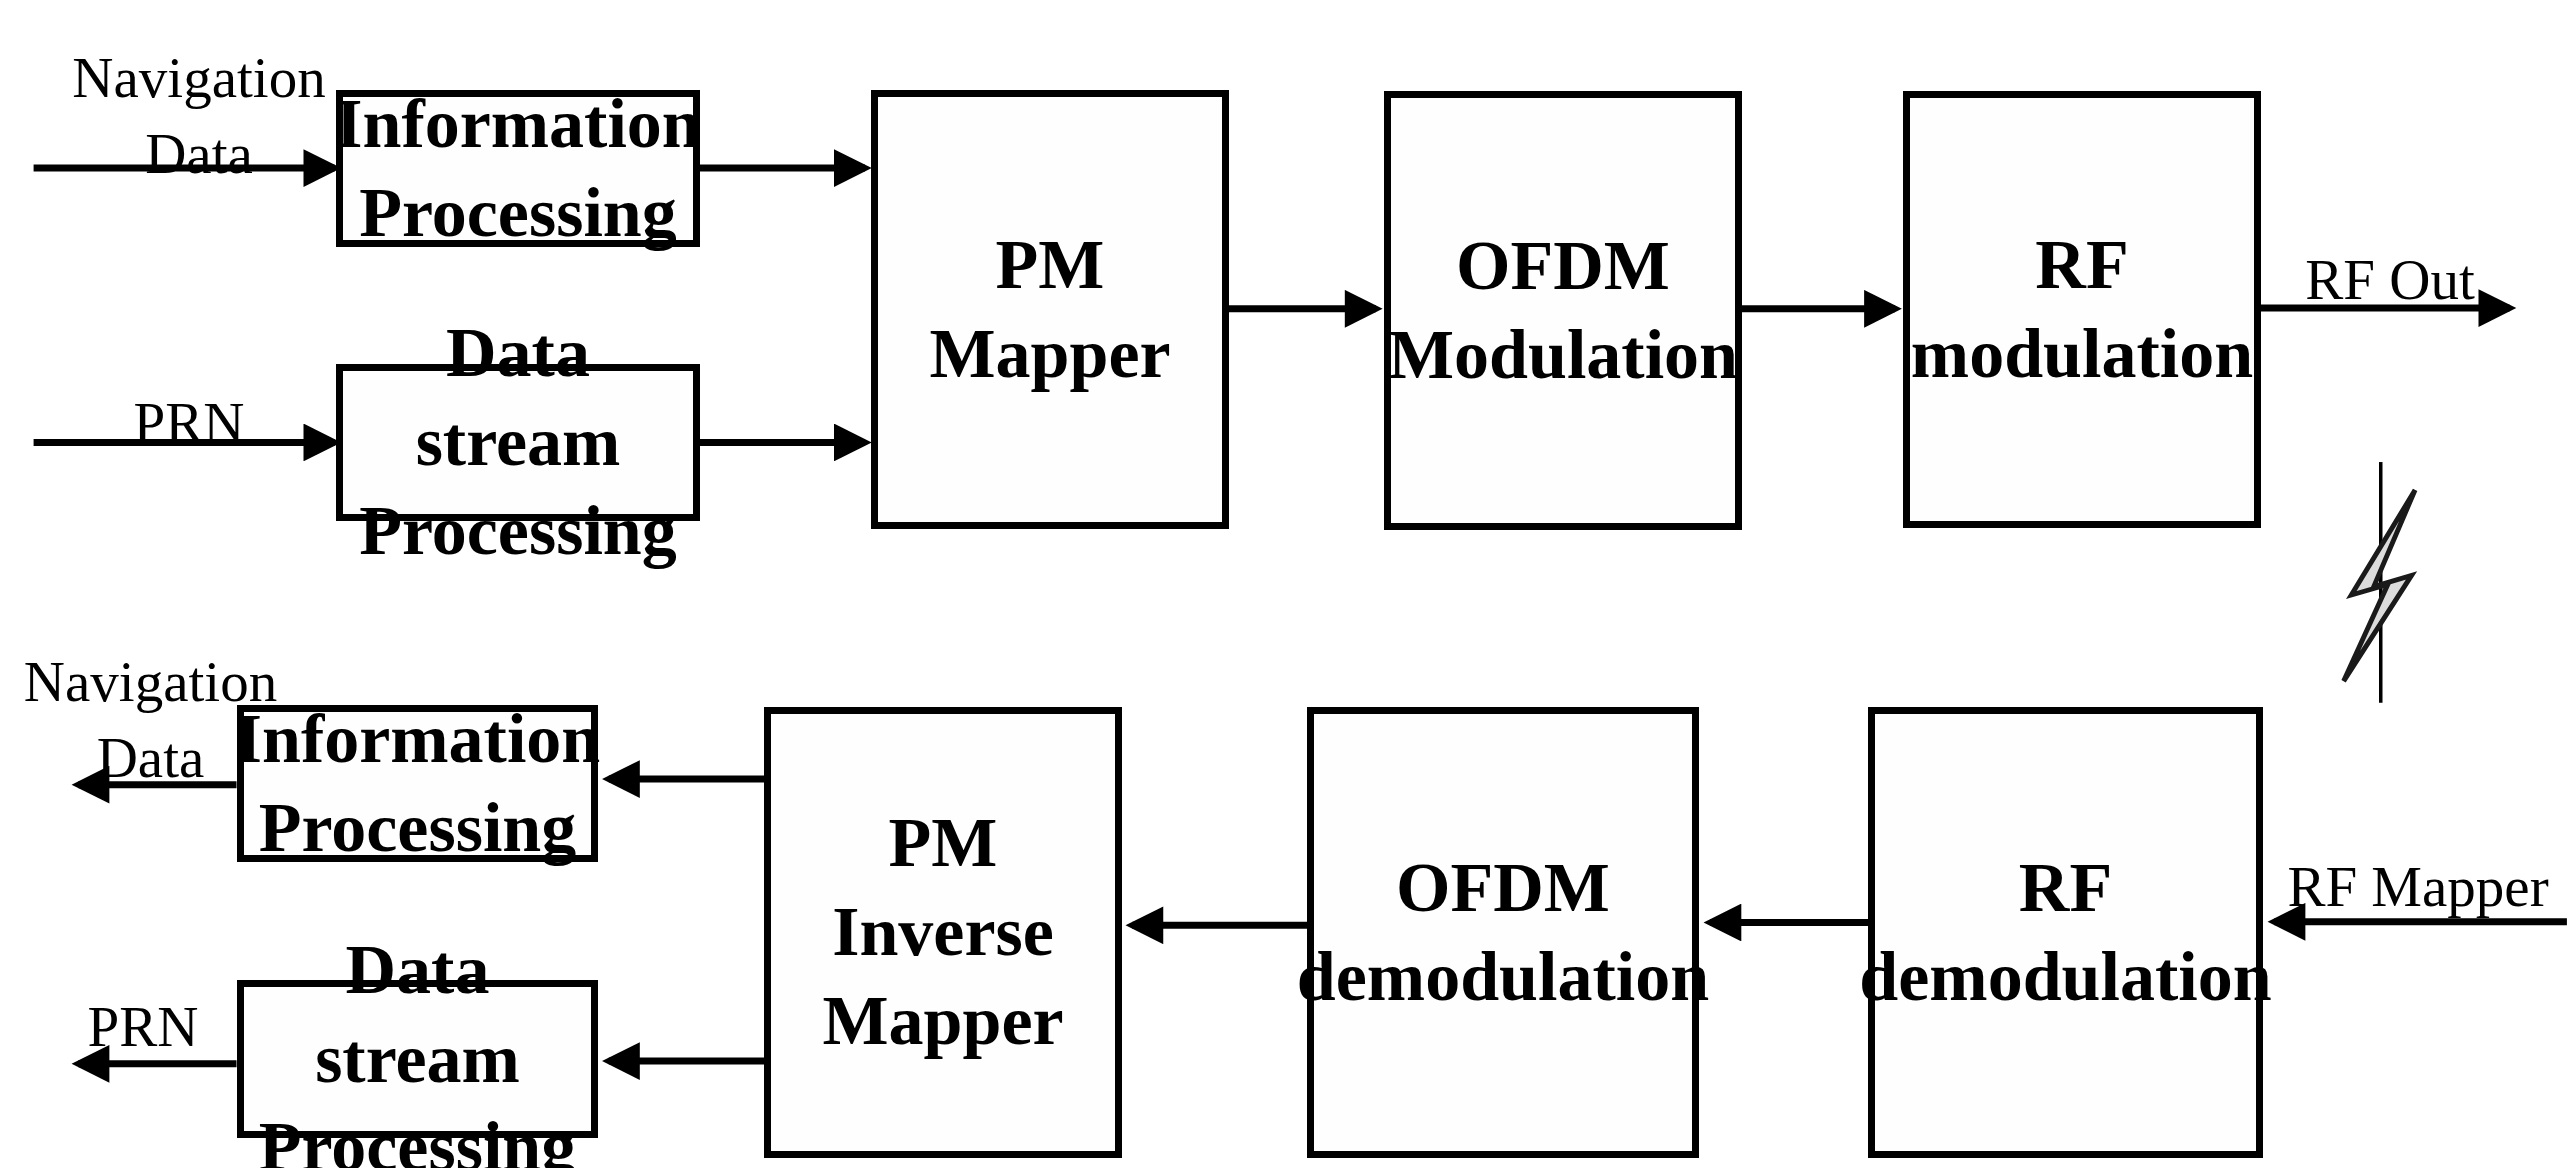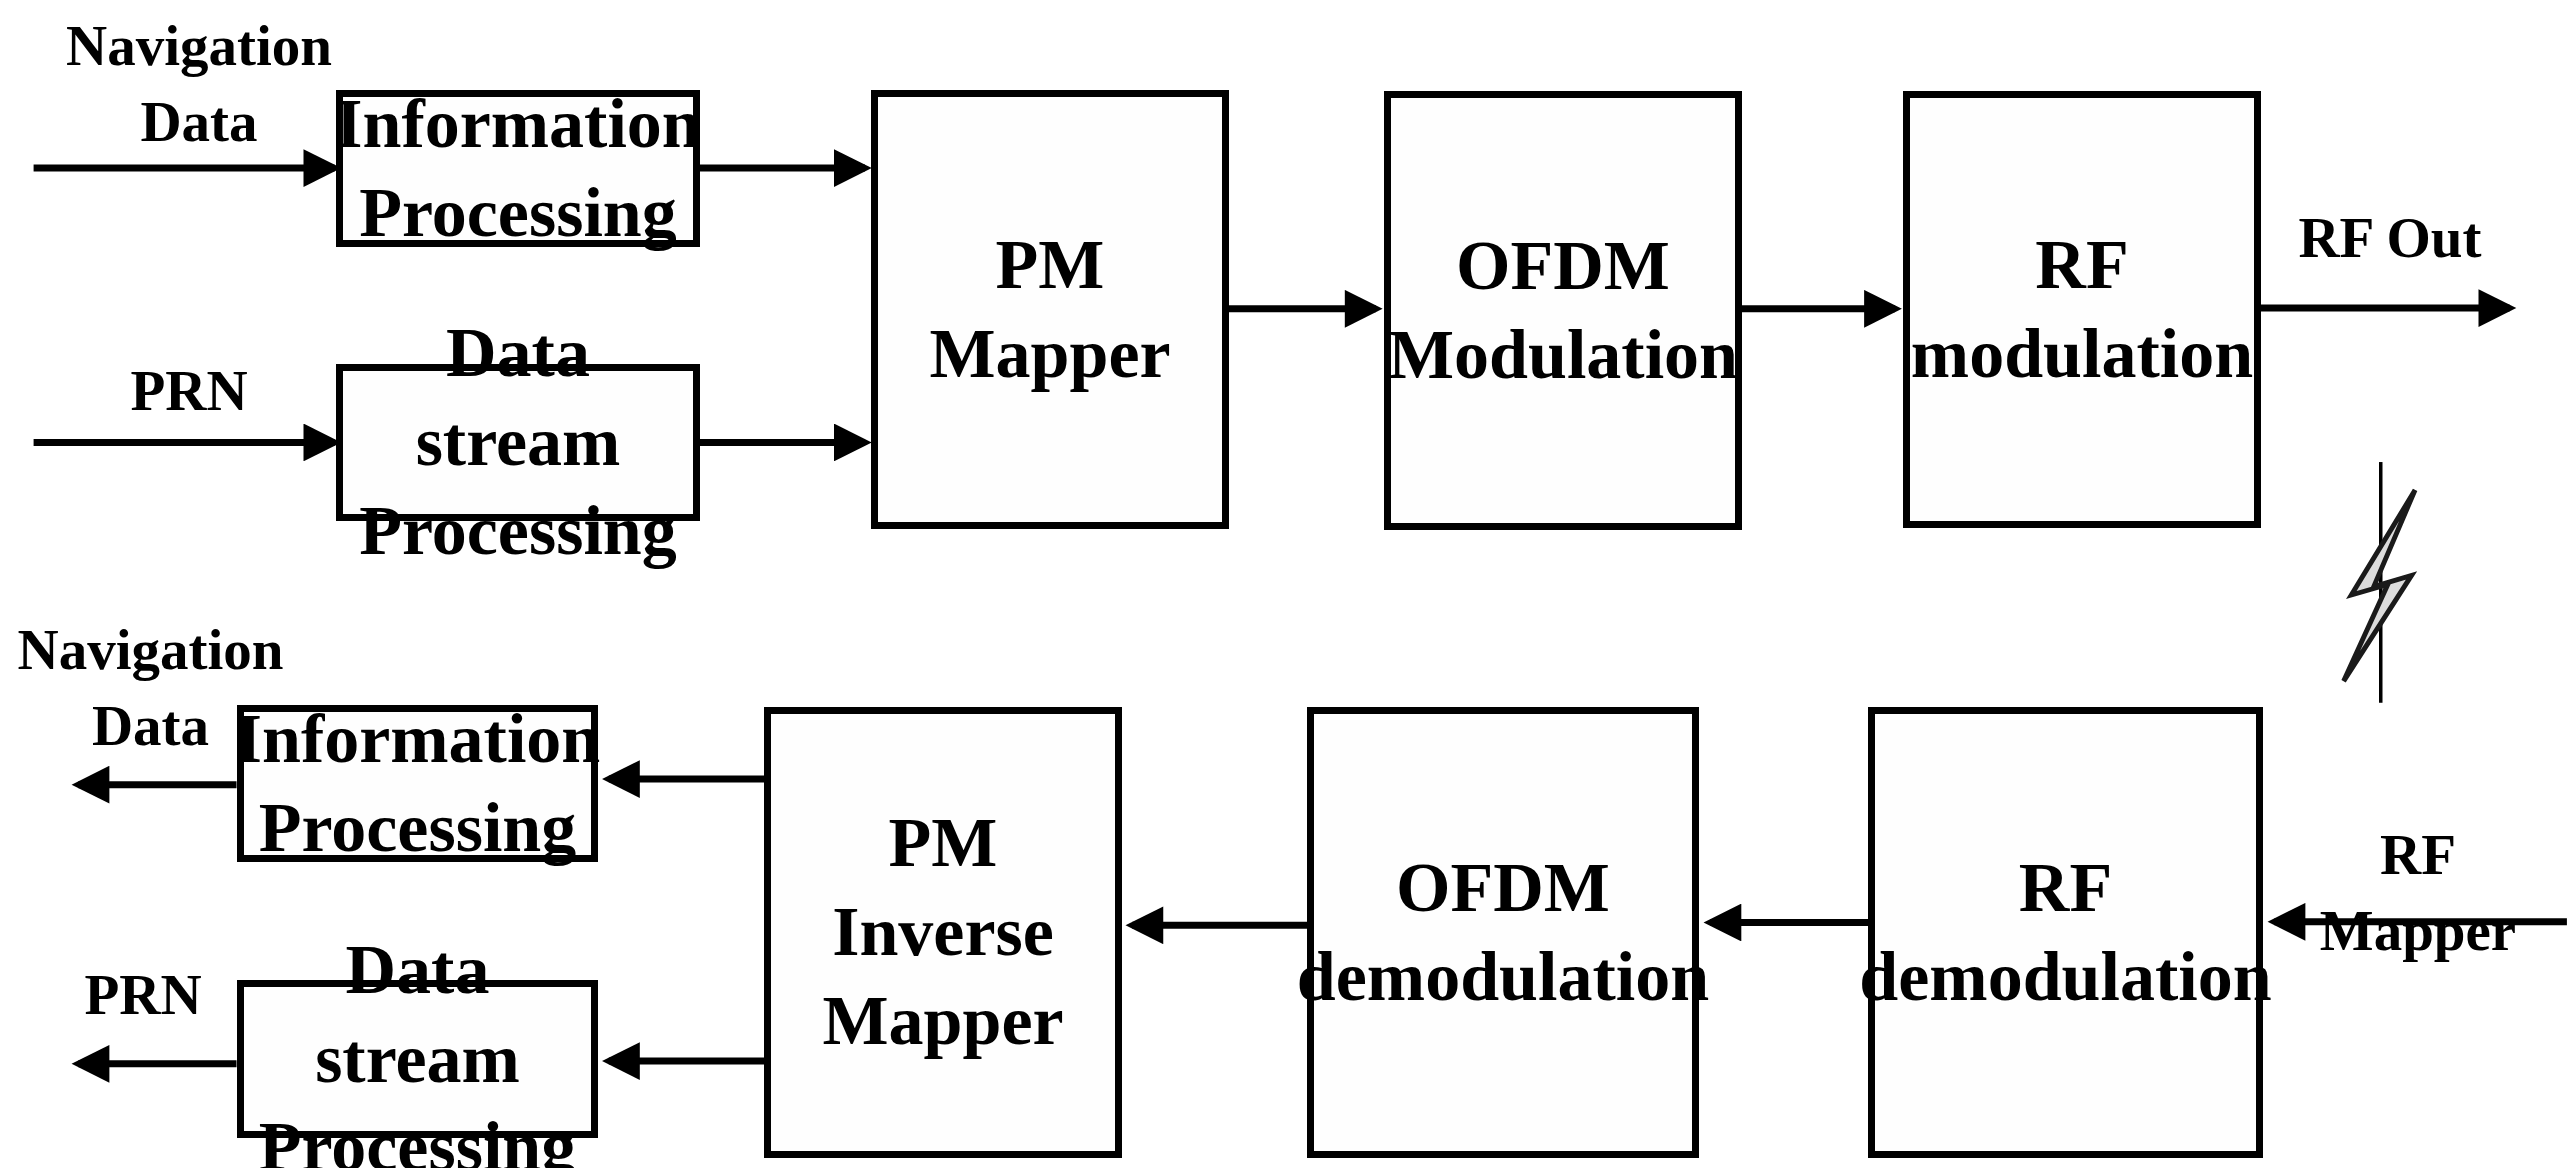--- a/index.html
+++ b/index.html
@@ -19,24 +19,25 @@
     text-align:center;
     font-weight:700;
     font-size:70px;
     line-height:1.27;
     white-space:pre-line;
     box-sizing:border-box;
   }
   .lbl{
     position:absolute;
     text-align:center;
-    font-weight:700;
+    font-weight:400;
     font-size:57px;
     line-height:1.33;
     white-space:pre-line;
+    margin-top:32px;
   }
   svg.overlay{position:absolute;left:0;top:0;}
 </style>
 </head>
 <body>
 
 <div id="canvas">
 
   <svg class="overlay" width="2576" height="1169" viewBox="0 0 3681 1670">
     <defs>
@@ -61,21 +62,21 @@
     <line x1="1868" y1="1322" x2="1618" y2="1322" stroke="#000" stroke-width="10" marker-end="url(#ah)"></line>
     <line x1="1092" y1="1113" x2="870" y2="1113" stroke="#000" stroke-width="10" marker-end="url(#ah)"></line>
     <line x1="1092" y1="1516" x2="870" y2="1516" stroke="#000" stroke-width="10" marker-end="url(#ah)"></line>
     <line x1="338" y1="1121" x2="112" y2="1121" stroke="#000" stroke-width="10" marker-end="url(#ah)"></line>
     <line x1="338" y1="1520" x2="112" y2="1520" stroke="#000" stroke-width="10" marker-end="url(#ah)"></line>
   </svg>
 
   <div class="lbl" style="left:59px;top:8.4px;width:280px;">Navigation
 Data</div>
   <div class="lbl" style="left:98px;top:353px;width:182px;">PRN</div>
-  <div class="lbl" style="left:2271px;top:200px;width:238px;">RF Out</div>
+  <div class="lbl" style="left:2271px;top:210px;width:238px;">RF Out</div>
 
   <div class="box" style="left:336px;top:90px;width:364px;height:157px;">Information
 Processing</div>
   <div class="box" style="left:336px;top:364px;width:364px;height:157px;">Data stream
 Processing</div>
   <div class="box" style="left:871px;top:90px;width:358px;height:439px;">PM
 Mapper</div>
   <div class="box" style="left:1384px;top:91px;width:358px;height:439px;">OFDM
 Modulation</div>
   <div class="box" style="left:1903px;top:91px;width:358px;height:437px;">RF

